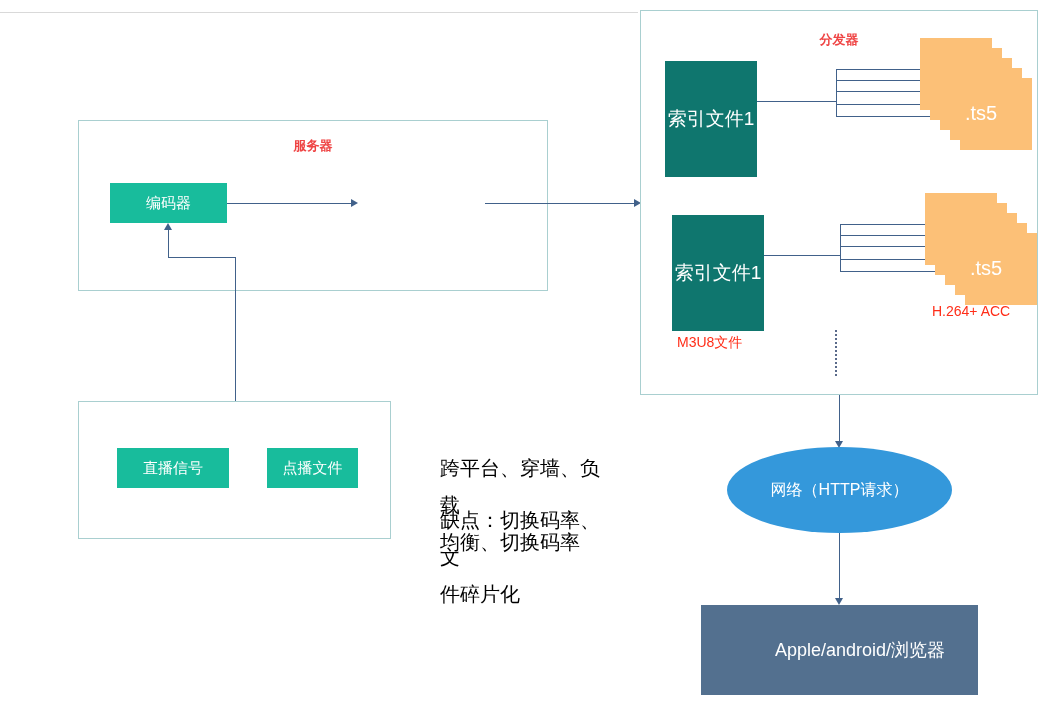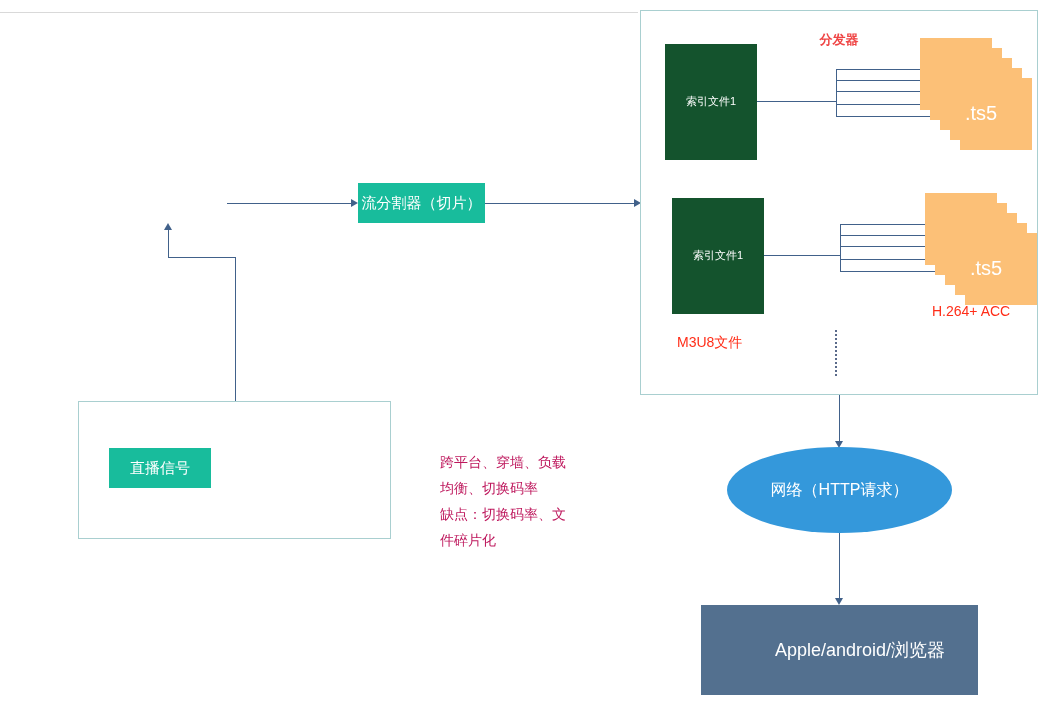--- a/index.html
+++ b/index.html
@@ -44,21 +44,21 @@
   .box {
     box-sizing: border-box;
     display: flex;
     align-items: center;
     justify-content: center;
     color: #ffffff;
     text-align: center;
     line-height: 1.25;
   }
   .box.green { background: #18bc9c; font-size: 15px; }
-  .box.orange { background: #14532d; font-size: 11px; }
+  .box.orange { background: #0f766e; font-size: 19px; margin-top: 17px; }
   .box.slate { background: #53708f; font-size: 18px; }
 
   
   .ellipse {
     box-sizing: border-box;
     background: #3498db;
     border-radius: 50%;
     display: flex;
     align-items: center;
     justify-content: center;
@@ -104,52 +104,56 @@
     border-top: 7px solid #41618a;
   }
 
   .dotted-v {
     border-left: 2px dotted #5a6a8a;
     width: 0;
   }
 
   
   .note-red {
-    color: #be185d;
-    font-size: 14px;
+    color: #000000;
+    font-size: 20px;
     line-height: 1.85;
     white-space: pre-line;
   }
   .label-red {
     color: #ff2d18;
     font-size: 14px;
     white-space: nowrap;
   }
 </style>
 </head>
 <body>
 
 <div id="canvas">
 
   <div class="abs top-rule"></div>
 
-
-
-  <div class="abs box green" style="left:358px; top:183px; width:127px; height:40px;">流分割器（切片）</div>
+  <div class="abs container-box" style="left:78px; top:120px; width:470px; height:171px;">
+    <div class="container-title" style="top:16px;">服务器</div>
+  </div>
+
+  <div class="abs box green" style="left:110px; top:183px; width:117px; height:40px;">编码器</div>
+
 
   <div class="abs hline" style="left:227px; top:203px; width:124px;"></div>
   <div class="abs arrow-right" style="left:351px; top:199px;"></div>
 
   <div class="abs hline" style="left:485px; top:203px; width:153px;"></div>
   <div class="abs arrow-right" style="left:634px; top:199px;"></div>
 
   <div class="abs container-box" style="left:78px; top:401px; width:313px; height:138px;"></div>
 
-  <div class="abs box green" style="left:109px; top:448px; width:102px; height:40px;">直播信号</div>
-
+  <div class="abs box green" style="left:117px; top:448px; width:112px; height:40px;">直播信号</div>
+
+  <div class="abs box green" style="left:267px; top:448px; width:91px; height:40px;">点播文件</div>
 
   <div class="abs vline" style="left:235px; top:257px; height:144px;"></div>
   <div class="abs hline" style="left:168px; top:257px; width:68px;"></div>
   <div class="abs vline" style="left:168px; top:230px; height:28px;"></div>
   <div class="abs arrow-up" style="left:164px; top:223px;"></div>
 
   <div class="abs container-box" style="left:640px; top:10px; width:398px; height:385px;">
     <div class="container-title" style="top:20px;">分发器</div>
   </div>
 

